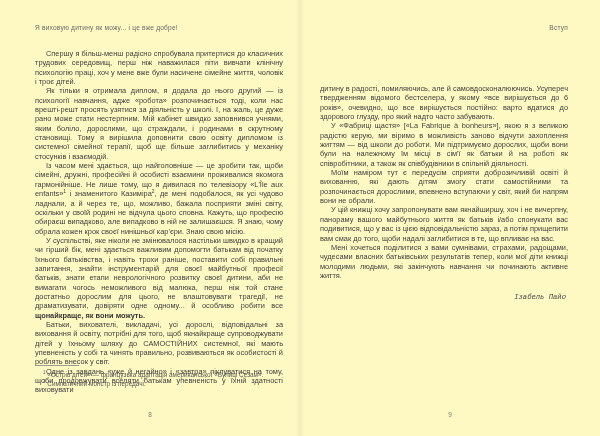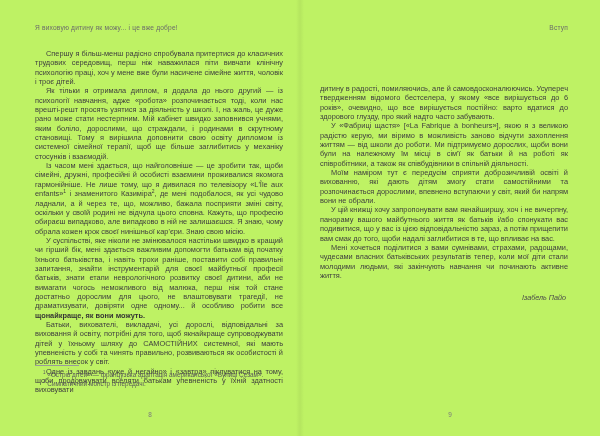--- a/index.html
+++ b/index.html
@@ -3,21 +3,21 @@
 <meta charset="utf-8">
 <style>
   html,body{margin:0;padding:0;}
   body{
     width:600px;height:436px;overflow:hidden;
     background:#ffffff;
     font-family:"Liberation Sans","DejaVu Sans",sans-serif;
     color:#3e3e3e;
     position:relative;
   }
-  .spread{position:absolute;inset:0;background:#bef264;padding-left:16px;}
+  .spread{position:absolute;inset:0;background:#fef9c3;padding-left:16px;}
   .fold{
     position:absolute;left:296px;top:0;width:8px;height:436px;
     background:linear-gradient(90deg,rgba(0,0,0,0) 0%,rgba(0,0,0,0.05) 50%,rgba(0,0,0,0) 100%);
     pointer-events:none;
   }
   .page{position:absolute;top:0;width:300px;height:436px;}
   .page-left{left:0;}
   .page-right{left:300px;}
 
   .running-head{
@@ -52,20 +52,21 @@
   .footnote{ text-indent:8px; }
   .footnote sup{font-size:4.5px;vertical-align:super;line-height:0;}
 
   .signature{
     margin-top:13px;
     text-align:right;
     font-style:italic;
     font-size:7.2px;
     color:#4a4a4a;
     padding-right:2px;
+    font-family:Liberation Mono, monospace;
   }
 
   .page-number{
     position:absolute;bottom:18px;left:0;width:100%;
     text-align:center;font-size:6.4px;color:#7a7a7a;
   }
 </style>
 </head>
 <body>
 
@@ -97,20 +98,20 @@
   <div class="fold"></div>
 
   <div class="page page-right">
     <div class="running-head">Вступ</div>
 
     <div class="text-block">
     <p><span>дитину в радості, помиляючись, але й самовдосконалюючись. Усупереч твердженням відомого бестселера, у якому «все вирішується до 6 років», очевидно, що все вирішується постійно: варто вдатися до здорового глузду, про який надто часто забувають.</span></p>
         <p class="indent"><span>У «Фабриці щастя» [«La Fabrique à bonheurs»], якою я з великою радістю керую, ми віримо в можливість заново відчути захоплення життям — від школи до роботи. Ми підтримуємо дорослих, щоби вони були на належному їм місці в сім'ї як батьки й на роботі як співробітники, а також як співбудівники в спільній діяльності.</span></p>
         <p class="indent"><span>Моїм наміром тут є передусім сприяти доброзичливій освіті й вихованню, які дають дітям змогу стати самостійними та розпочинається дорослими, впевнено вступаючи у світ, який би напрям вони не обрали.</span></p>
         <p class="indent"><span>У цій книжці хочу запропонувати вам якнайширшу, хоч і не вичерпну, панораму вашого майбутнього життя як батьків і/або спонукати вас подивитися, що у вас із цією відповідальністю зараз, а потім прищепити вам смак до того, щоби надалі заглибитися в те, що впливає на вас.</span></p>
-        <p class="indent"><span>Мені хочеться поділитися з вами сумнівами, страхами, радощами, чудесами власних батьківських результатів тепер, коли мої діти стали молодими людьми, які закінчують навчання чи починають активне життя.</span></p>
+        <p class="indent"><span>Мені хочеться поділитися з вами сумнівами, страхами, радощами, чудесами власних батьківських результатів тепер, коли мої діти книжці молодими людьми, які закінчують навчання чи починають активне життя.</span></p>
         <div class="signature">Ізабель Пайо</div>
       </div>
 
     <div class="page-number">9</div>
   </div>
 
 </div>
 
 </body></html>

